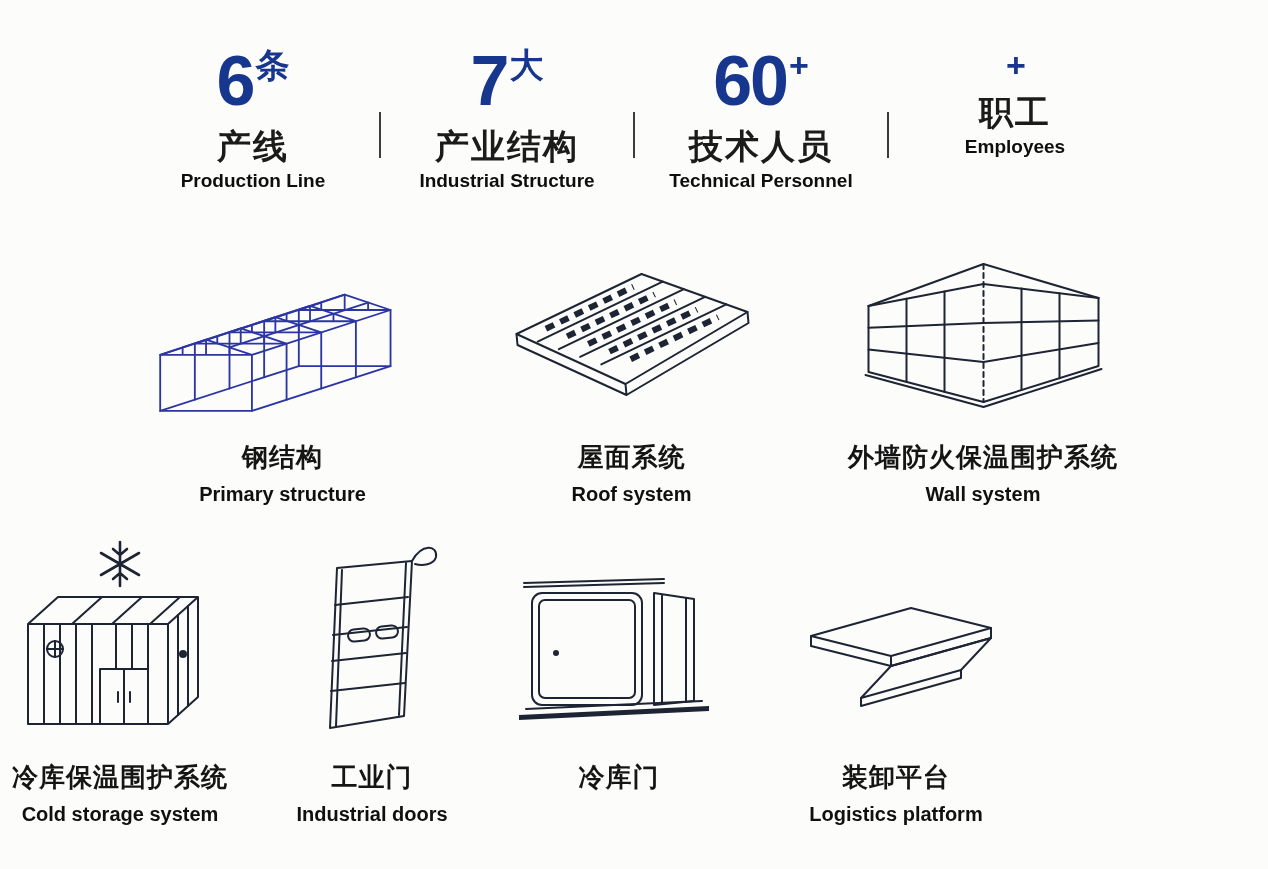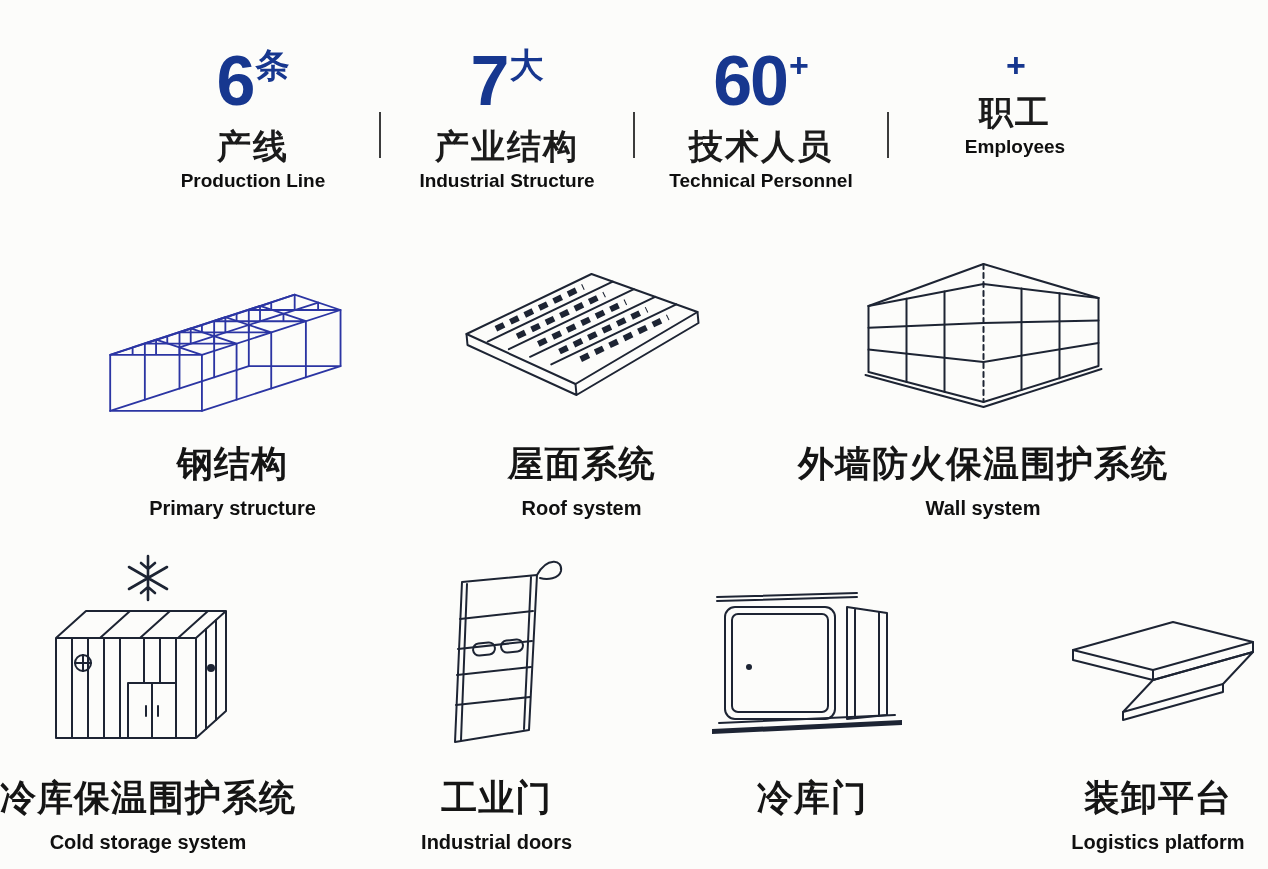--- a/index.html
+++ b/index.html
@@ -23,26 +23,26 @@
   .stat-suffix {
     font-size:34px; font-weight:700; margin-top:2px; margin-left:2px;
     color: var(--accent, #17378f);
   }
   .stat-zh { font-size:34px; font-weight:700; margin-top:8px; color:#1b1b1b; letter-spacing:2px; }
   .stat-en { font-size:19px; font-weight:700; color:#0e0e0e; }
   .stat-divider { width:2px; height:46px; background:#3c3c3c; margin-top:66px; }
 
   
   .row1 { display:flex; justify-content:center; gap:84px; margin-top:40px; }
-  .row2 { display:flex; justify-content:space-between; gap:52px; margin-top:26px; }
+  .row2 { display:flex; justify-content:flex-start; gap:52px; margin-top:26px; }
   .product { display:flex; flex-direction:column; align-items:center; }
   .icon-box { display:flex; align-items:flex-end; justify-content:center; }
   .row1 .icon-box { height:192px; }
   .row2 .icon-box { height:212px; }
-  .p-zh { font-size:36px; font-weight:600; margin-top:16px; color:#151515; letter-spacing:1px; }
+  .p-zh { font-size:26px; font-weight:600; margin-top:16px; color:#151515; letter-spacing:1px; }
   .p-en { font-size:20px; font-weight:600; margin-top:8px; color:#101010; }
 
   
   .ink-stroke  { stroke: var(--ink, #1d2433); fill:none; stroke-width:2; stroke-linecap:round; stroke-linejoin:round; }
   .steel-stroke{ stroke: var(--steel, #2b35a3); fill:none; stroke-width:1.8; stroke-linecap:round; stroke-linejoin:round; }
   .ink-fill    { fill: var(--ink, #1d2433); stroke:none; }
 </style>
 </head>
 <body>
 

